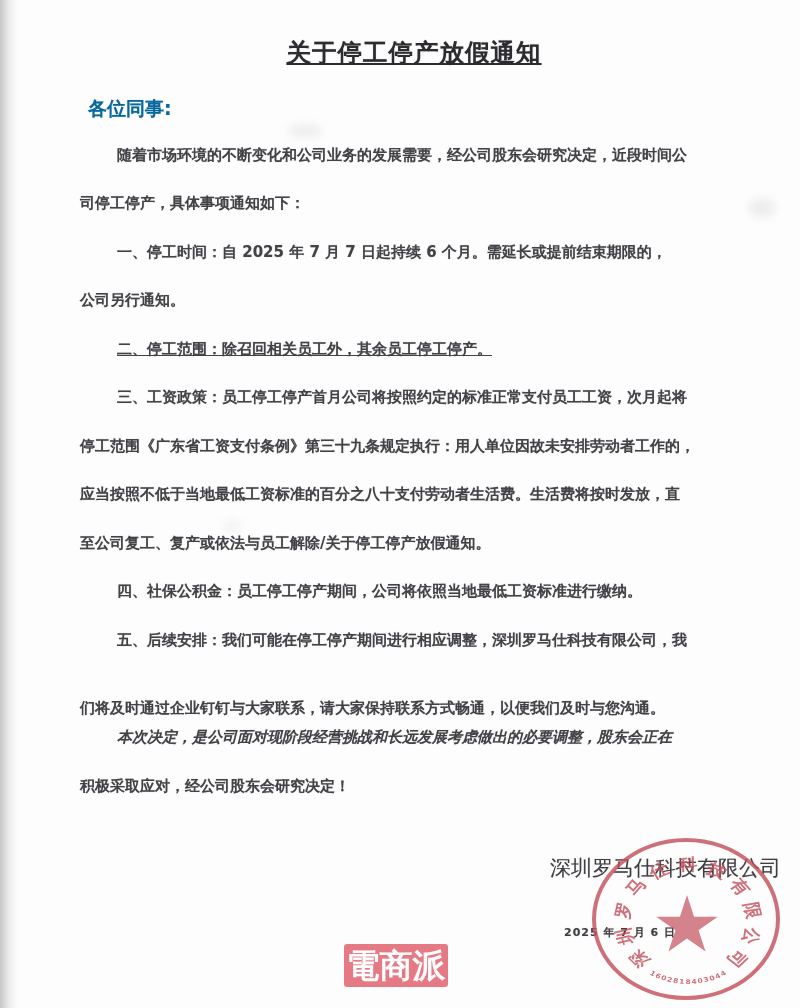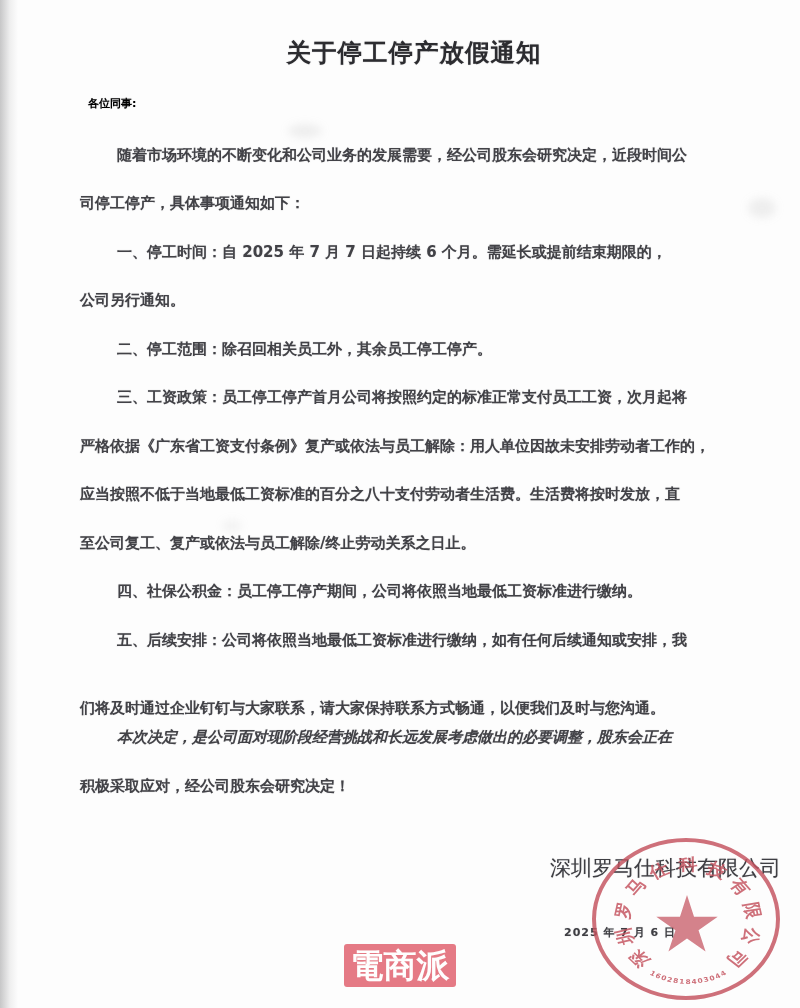--- a/index.html
+++ b/index.html
@@ -16,33 +16,34 @@
   .smudge{position:absolute;border-radius:50%;filter:blur(4px);background:rgba(150,150,152,0.14);}
   .smudge.s1{left:288px;top:124px;width:34px;height:14px;}
   .smudge.s2{left:748px;top:198px;width:28px;height:20px;}
   .smudge.s3{left:222px;top:520px;width:20px;height:12px;background:rgba(150,150,152,0.10);}
 
   .doc-title{
     position:absolute;left:80px;top:36px;width:668px;
     text-align:center;font-size:24.5px;font-weight:bold;color:#2c2c30;
     letter-spacing:1px;white-space:nowrap;
     text-shadow:0 0 1px rgba(44,44,48,0.45);
+    text-decoration:underline;
   }
   .salutation{
-    position:absolute;left:88px;top:96px;font-size:11px;font-weight:bold;
-    color:#000000;white-space:nowrap;text-shadow:0 0 1px rgba(64,64,69,0.35);
+    position:absolute;left:88px;top:96px;font-size:19px;font-weight:bold;
+    color:#0369a1;white-space:nowrap;text-shadow:0 0 1px rgba(64,64,69,0.35);
   }
   .body-lines{position:absolute;left:80px;top:0;width:668px;}
   .line{
     position:absolute;left:0;height:22px;font-size:15px;font-weight:bold;
     color:#424247;white-space:nowrap;text-shadow:0 0 1px rgba(66,66,71,0.35);
   }
   .line.indent{padding-left:37px;}
   .l0{top:146px;}  .l1{top:194px;}  .l2{top:243px;}  .l3{top:291px;}
-  .l4{top:340px;}  .l5{top:388px;text-align:center;}  .l6{top:437px;}  .l7{top:485px;}
+  .l4{top:340px;text-decoration:underline;}  .l5{top:388px;text-align:center;}  .l6{top:437px;}  .l7{top:485px;}
   .l8{top:534px;}  .l9{top:582px;}  .l10{top:631px;} .l11{top:699px;}
   .l12{top:728px;font-style:italic;} .l13{top:777px;}
 
   .sig-company{
     position:absolute;left:550px;top:854px;font-size:21px;font-weight:normal;
     color:#3e3e43;white-space:nowrap;text-shadow:0 0 1px rgba(62,62,67,0.35);z-index:2;
   }
   .sig-date{
     position:absolute;left:564px;top:925px;font-size:11px;font-weight:bold;
     color:#3e3e43;letter-spacing:1px;white-space:nowrap;
@@ -68,21 +69,21 @@
     font-size:7.5px;font-weight:bold;color:var(--stamp-color,#c4525e);
     text-align:center;line-height:8px;transform-origin:center;
   }
   .seal-star{
     position:absolute;left:59px;top:53px;width:64px;height:62px;
     background:var(--stamp-color,#c4525e);opacity:0.88;
     clip-path:polygon(50% 0%,61% 35%,98% 35%,68% 57%,79% 91%,50% 70%,21% 91%,32% 57%,2% 35%,39% 35%);
   }
 
   .watermark{
-    position:absolute;left:344px;top:944px;width:112px;height:43px;
+    position:absolute;left:344px;top:944px;width:104px;height:43px;
     background:var(--wm-bg,#e4717c);border-radius:3px;opacity:0.93;
     display:flex;align-items:center;justify-content:center;z-index:4;
   }
   .watermark-text{
     font-family:"DejaVu Serif",serif;font-size:33px;font-weight:bold;
     color:var(--wm-fg,#ffffff);white-space:nowrap;letter-spacing:0px;line-height:1;
   }
 </style>
 </head>
 <body>
@@ -97,25 +98,25 @@
   <div class="doc-title">关于停工停产放假通知</div>
   <div class="salutation">各位同事:</div>
 
   <div class="body-lines">
     <div class="line indent l0">随着市场环境的不断变化和公司业务的发展需要，经公司股东会研究决定，近段时间公</div>
     <div class="line l1">司停工停产，具体事项通知如下：</div>
     <div class="line indent l2">一、停工时间：自 2025 年 7 月 7 日起持续 6 个月。需延长或提前结束期限的，</div>
     <div class="line l3">公司另行通知。</div>
     <div class="line indent l4">二、停工范围：除召回相关员工外，其余员工停工停产。</div>
     <div class="line indent l5">三、工资政策：员工停工停产首月公司将按照约定的标准正常支付员工工资，次月起将</div>
-    <div class="line l6">严格依据《广东省工资支付条例》复产或依法与员工解除：用人单位因故未安排劳动者工作的，</div>
+    <div class="line l6">停工范围《广东省工资支付条例》第三十九条规定执行：用人单位因故未安排劳动者工作的，</div>
     <div class="line l7">应当按照不低于当地最低工资标准的百分之八十支付劳动者生活费。生活费将按时发放，直</div>
-    <div class="line l8">至公司复工、复产或依法与员工解除/终止劳动关系之日止。</div>
+    <div class="line l8">至公司复工、复产或依法与员工解除/关于停工停产放假通知。</div>
     <div class="line indent l9">四、社保公积金：员工停工停产期间，公司将依照当地最低工资标准进行缴纳。</div>
-    <div class="line indent l10">五、后续安排：公司将依照当地最低工资标准进行缴纳，如有任何后续通知或安排，我</div>
+    <div class="line indent l10">五、后续安排：我们可能在停工停产期间进行相应调整，深圳罗马仕科技有限公司，我</div>
     <div class="line l11">们将及时通过企业钉钉与大家联系，请大家保持联系方式畅通，以便我们及时与您沟通。</div>
     <div class="line indent l12">本次决定，是公司面对现阶段经营挑战和长远发展考虑做出的必要调整，股东会正在</div>
     <div class="line l13">积极采取应对，经公司股东会研究决定！</div>
   </div>
 
   <div class="sig-company">深圳罗马仕科技有限公司</div>
   <div class="sig-date">2025 年 7 月 6 日</div>
 
   <div class="seal">
     <div class="seal-scale">

